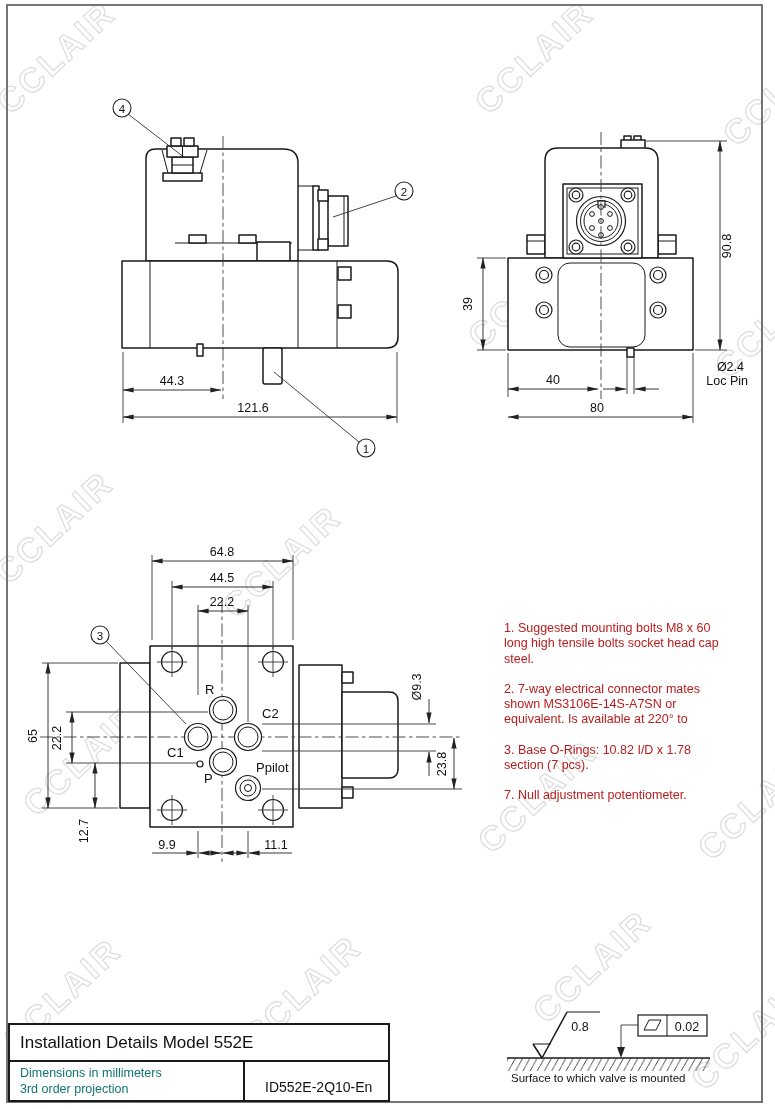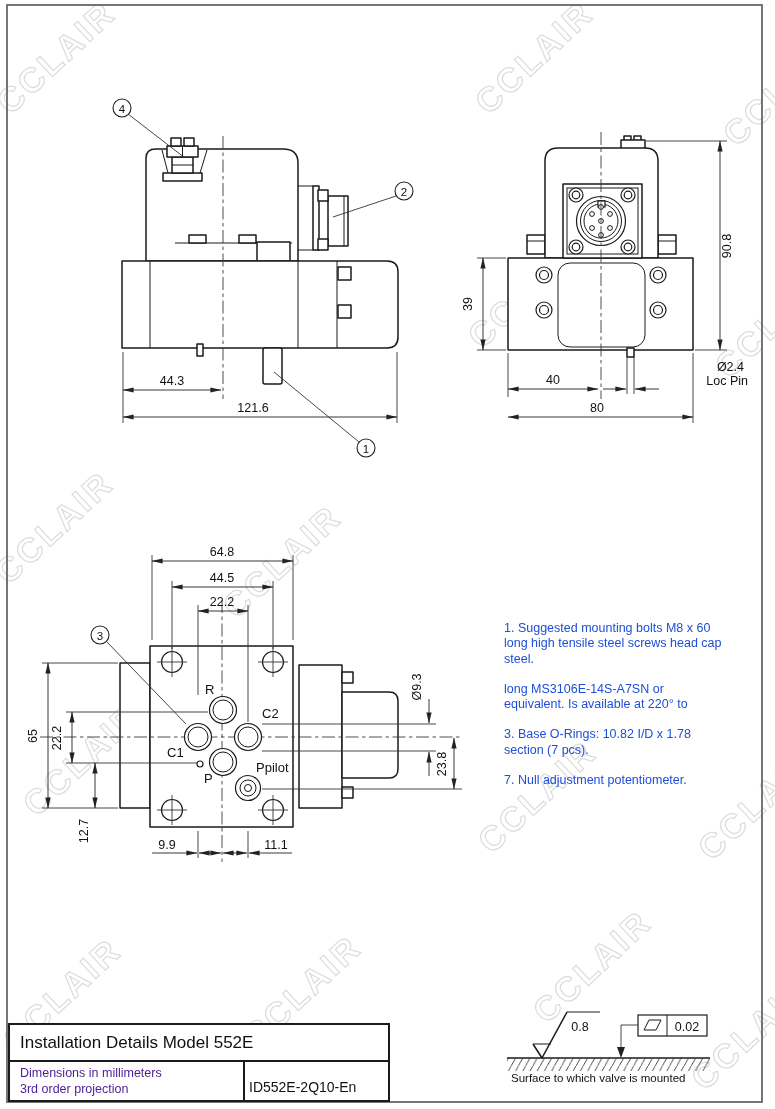--- a/index.html
+++ b/index.html
@@ -14,33 +14,33 @@
   .dim {stroke:#222;stroke-width:0.9;fill:none;}
   .cl  {stroke:#3a3a3a;stroke-width:0.9;fill:none;stroke-dasharray:13 3.5 3.5 3.5;}
   .dtx {font-family:"Liberation Sans",sans-serif;font-size:12.5px;fill:#111;}
   .ptx {font-family:"Liberation Sans",sans-serif;font-size:13px;fill:#111;}
   .ctx {font-family:"Liberation Sans",sans-serif;font-size:11.5px;fill:#111;}
   .wm  {font-family:"Liberation Sans",sans-serif;font-weight:bold;font-size:34px;
         fill:none;stroke:#dcdcdc;stroke-width:1.2;letter-spacing:3px;}
   .scw {fill:#fff;stroke:#1a1a1a;stroke-width:1.2;}
   .co  {fill:#fff;stroke:#222;stroke-width:1.1;}
   
-  #notes{position:absolute;left:504px;top:621px;width:252px;color:#1d4ed8;}
+  #notes{position:absolute;left:504px;top:621px;width:252px;color:#b91c1c;}
   #notes .note{margin:0 0 15px 0;}
   #notes .nl{font-size:12.5px;line-height:15.3px;white-space:nowrap;}
   
   #titleblock{position:absolute;left:8px;top:1023px;width:382px;height:79px;
               border:2px solid #1a1a1a;box-sizing:border-box;background:#fff;}
   #tb-row1{height:37px;border-bottom:2px solid #1a1a1a;box-sizing:border-box;
            display:flex;align-items:center;padding-left:10px;
            font-size:17px;color:#111;}
   #tb-row2{display:flex;height:38px;}
   #tb-cell-left{width:235px;border-right:2px solid #1a1a1a;box-sizing:border-box;
-                padding:3px 0 12px 10px;font-size:12.5px;line-height:16px;color:#4c1d95;}
-  #tb-cell-right{flex:1;display:flex;align-items:flex-end;padding:0 0 5px 4px;
+                padding:3px 0 12px 10px;font-size:12.5px;line-height:16px;color:#0f766e;}
+  #tb-cell-right{flex:1;display:flex;align-items:flex-end;padding:0 0 5px 20px;
                  font-size:14px;color:#111;}
   
   #surface-caption{position:absolute;left:511px;top:1072px;width:220px;
                    font-size:11.5px;color:#111;}
 </style>
 </head>
 <body>
 
 <div id="page">
 
@@ -306,25 +306,26 @@
     <polyline class="xl" points="638,1025 621,1025 621,1049"></polyline>
     <path d="M621,1058 L617,1047 L625,1047 Z" fill="#222"></path>
     <line x1="507" y1="1058" x2="710" y2="1058" stroke="#1a1a1a" stroke-width="1.4"></line>
     <rect x="507" y="1058" width="203" height="13" fill="url(#hatch)"></rect>
   </g>
 </svg>
 
 <div id="notes">
   <div class="note">
     <div class="nl">1. Suggested mounting bolts M8 x 60</div>
-    <div class="nl">long high tensile steel screws head cap</div>
+    <div class="nl">long high tensile bolts socket head cap</div>
     <div class="nl">steel.</div>
   </div>
   <div class="note">
-    <div class="nl">long MS3106E-14S-A7SN or</div>
+    <div class="nl">2. 7-way electrical connector mates</div>
+    <div class="nl">shown MS3106E-14S-A7SN or</div>
     <div class="nl">equivalent. Is available at 220° to</div>
   </div>
   <div class="note">
     <div class="nl">3. Base O-Rings: 10.82 I/D x 1.78</div>
     <div class="nl">section (7 pcs).</div>
   </div>
   <div class="note">
     <div class="nl">7. Null adjustment potentiometer.</div>
   </div>
 </div>

